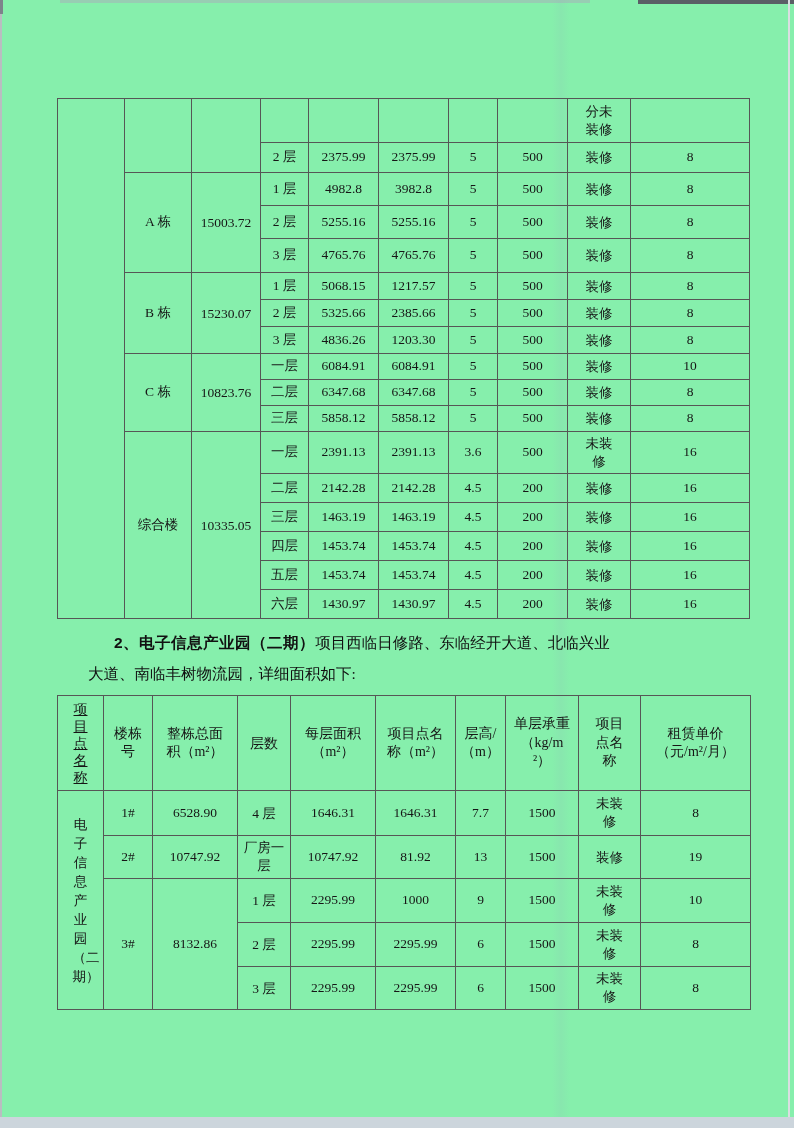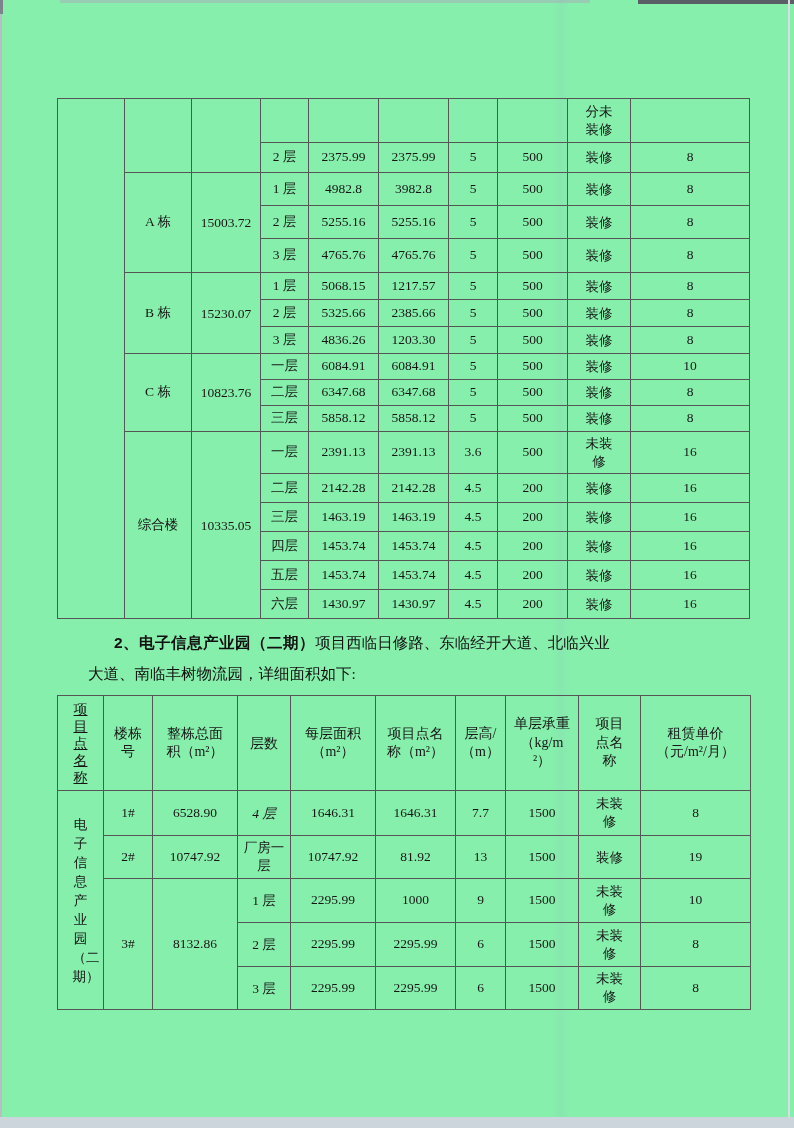--- a/index.html
+++ b/index.html
@@ -265,21 +265,21 @@
         <th><span class="wrap" style="max-width:58px">单层承重（kg/m²）</span></th>
         <th><span class="wrap" style="max-width:34px">项目点名称</span></th>
         <th><span class="wrap" style="max-width:84px">租赁单价（元/m²/月）</span></th>
       </tr>
     </thead>
     <tbody>
         <tr style="height: 45px;">
           <td rowspan="5"><span class="vtext vtext-body">电子信息产业园（二期）</span></td>
           <td>1#</td>
           <td>6528.90</td>
-          <td><span class="wrap" style="max-width: 48px; font-style: italic;">4 层</span></td>
+          <td><span class="wrap" style="max-width: 48px;">4 层</span></td>
           <td>1646.31</td>
           <td>1646.31</td>
           <td>7.7</td>
           <td>1500</td>
           <td><span class="wrap" style="max-width: 33px;">未装修</span></td>
           <td>8</td>
         </tr>
         <tr style="height: 43px;">
           <td>2#</td>
           <td>10747.92</td>

